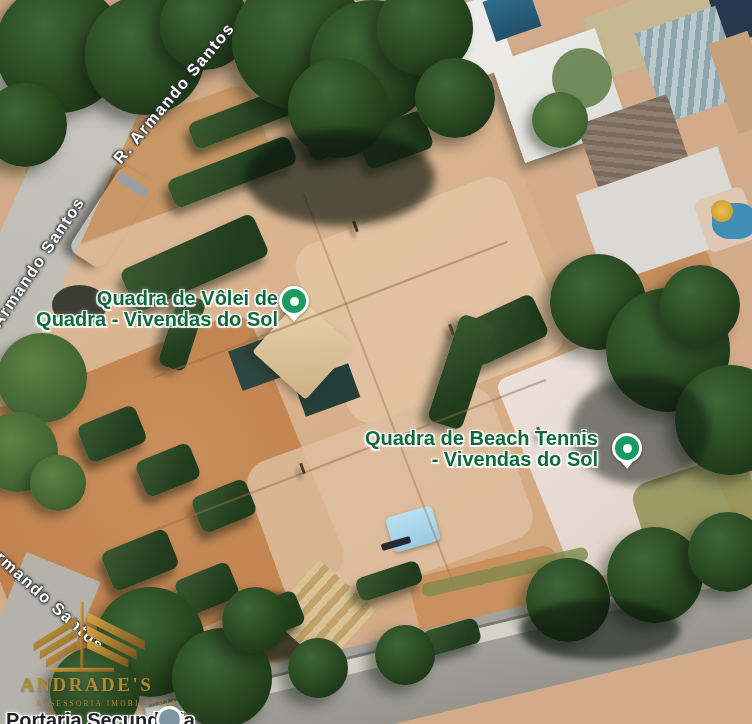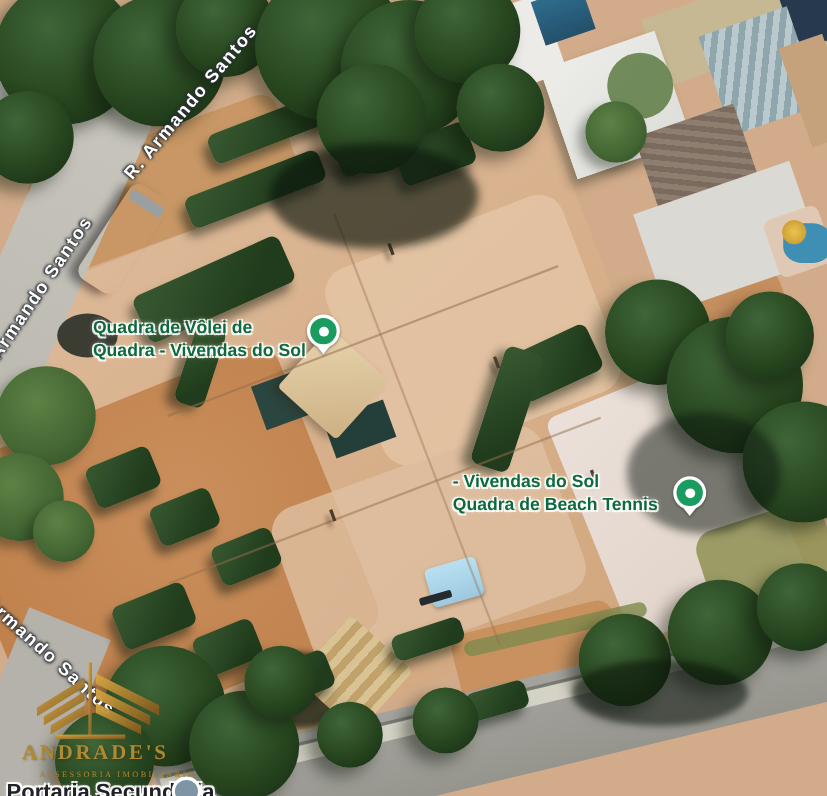--- a/index.html
+++ b/index.html
@@ -7,21 +7,21 @@
   .shp{position:absolute;}
   
   .hg{background:linear-gradient(135deg,#36562f 10%,#203c1c 75%);border-radius:8px;box-shadow:-7px 6px 9px rgba(18,28,16,.5);}
   
   .tr{border-radius:50%;background:radial-gradient(circle at 38% 32%,#3f6539,#27461f 55%,#1b3317 85%);box-shadow:-9px 8px 14px rgba(15,25,12,.45);}
   .tr2{border-radius:50%;background:radial-gradient(circle at 40% 35%,#5d8145,#436633 60%,#34542a 90%);box-shadow:-6px 6px 10px rgba(20,30,15,.4);}
   
   .ps{width:3px;height:11px;background:#4e3c2a;box-shadow:-5px 4px 4px rgba(40,30,20,.45);transform:rotate(-20deg);}
   .street-label{position:absolute;z-index:10;white-space:nowrap;color:#fff;font-weight:700;font-size:16.5px;letter-spacing:1.5px;
     text-shadow:0 0 2px rgba(50,55,60,.95),0 0 4px rgba(50,55,60,.85),1px 1px 2px rgba(40,45,50,.95),-1px -1px 2px rgba(40,45,50,.95);}
-  .poi-label{position:absolute;z-index:10;color:var(--poi-label-green,#0e6a3c);font-weight:700;font-size:16px;line-height:21px;white-space:nowrap;
+  .poi-label{position:absolute;z-index:10;color:var(--poi-label-green,#0e6a3c);font-weight:700;font-size:20px;line-height:21px;text-align:right;white-space:nowrap;
     text-shadow:-1.5px -1.5px 0 rgba(255,255,255,.85),1.5px -1.5px 0 rgba(255,255,255,.85),-1.5px 1.5px 0 rgba(255,255,255,.85),1.5px 1.5px 0 rgba(255,255,255,.85),0 0 5px rgba(255,255,255,.9);}
   .gate-label{position:absolute;z-index:10;color:#202227;font-weight:700;font-size:20px;white-space:nowrap;
     text-shadow:-1.5px -1.5px 0 rgba(255,255,255,.9),1.5px -1.5px 0 rgba(255,255,255,.9),-1.5px 1.5px 0 rgba(255,255,255,.9),1.5px 1.5px 0 rgba(255,255,255,.9),0 0 5px rgba(255,255,255,.9);}
   .pin{position:absolute;z-index:11;width:30px;height:37px;filter:drop-shadow(0 1.5px 1.5px rgba(0,0,0,.4));cursor:pointer;}
   .pin-circle{width:30px;height:30px;border-radius:50%;background:#fff;display:flex;align-items:center;justify-content:center;}
   .pin-inner{width:24px;height:24px;border-radius:50%;background:var(--marker-green,#1a9c60);display:flex;align-items:center;justify-content:center;}
   .pin-dot{width:9px;height:9px;border-radius:50%;background:#fff;}
   .pin-tail{width:0;height:0;border:8px solid transparent;border-top:10px solid #fff;margin:-4px auto 0;}
   .gate-marker{position:absolute;z-index:11;width:27px;height:27px;border-radius:50%;background:var(--portaria-marker-blue,#7e95a6);border:3px solid #fff;box-sizing:border-box;cursor:pointer;}
   .brand{position:absolute;z-index:12;color:var(--logo-gold,#b08a33);font-family:"Liberation Serif",serif;font-weight:700;font-size:19px;letter-spacing:2.5px;white-space:nowrap;text-shadow:1px 1px 2px rgba(60,40,10,.45);}
@@ -138,22 +138,22 @@
   <div class="pin" style="left:279px;top:286px;">
     <div class="pin-circle">
       <div class="pin-inner">
         <div class="pin-dot"></div>
       </div>
     </div>
     <div class="pin-tail"></div>
   </div>
 
   <div class="poi-label" style="right:154px;top:428px;">
+    <div>Quadra de Beach Tennis</div>
     <div>- Vivendas do Sol</div>
-    <div>Quadra de Beach Tennis</div>
   </div>
   <div class="pin" style="left:612px;top:433px;">
     <div class="pin-circle">
       <div class="pin-inner">
         <div class="pin-dot"></div>
       </div>
     </div>
     <div class="pin-tail"></div>
   </div>
 

